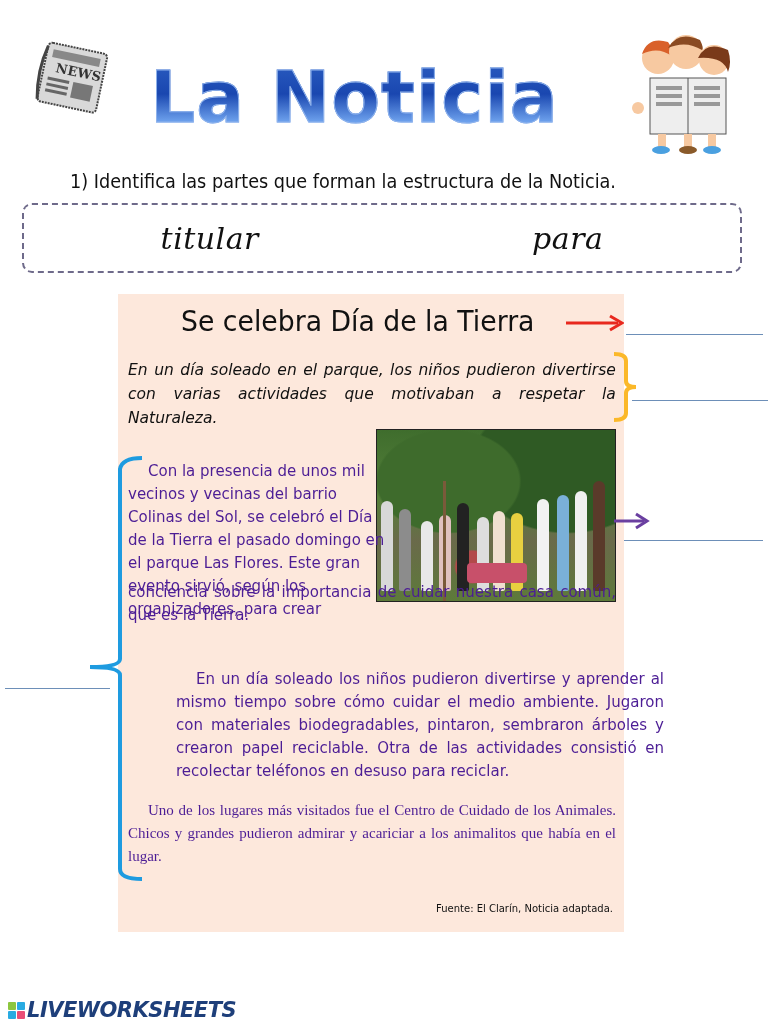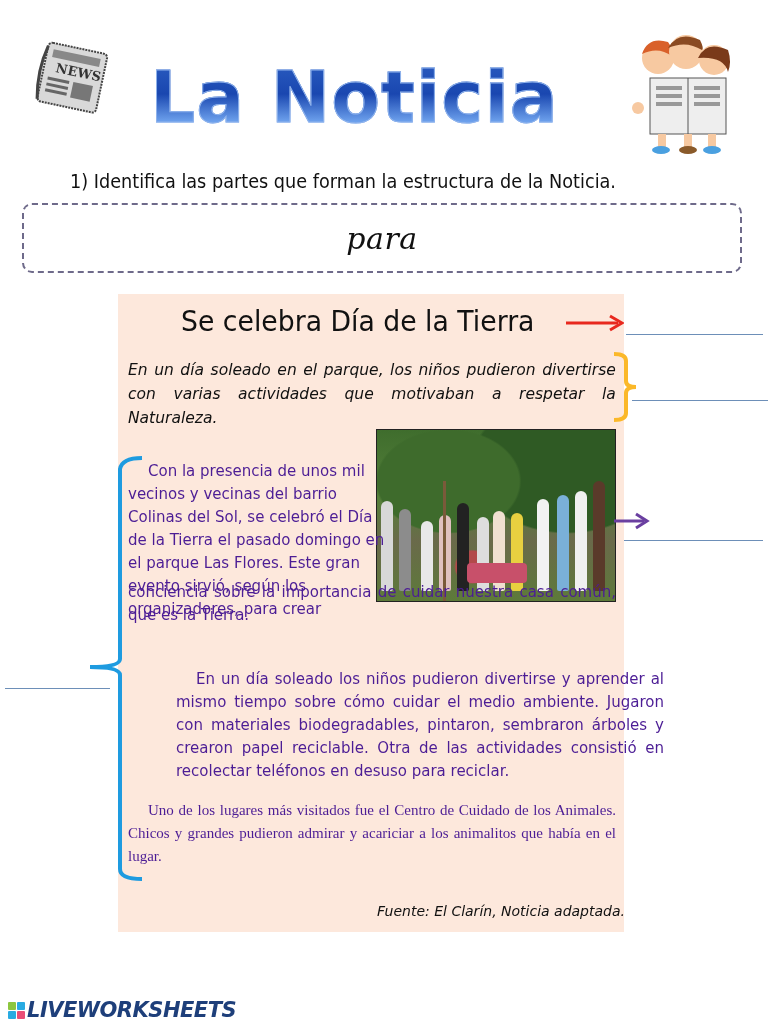--- a/index.html
+++ b/index.html
@@ -39,21 +39,21 @@
       left:128px; top:358px; width:488px; font-size:16.5px; font-style:italic; line-height:24px;
       text-align:justify; font-family:"DejaVu Sans", sans-serif; transform:scaleX(0.94); transform-origin:left;
       width:519px;
     }
     .body-text { font-family:"DejaVu Sans", sans-serif; font-size:15px; line-height:23px; color:#4c1d95; }
     .p1 { left:128px; top:460px; width:262px; }
     .p1b { left:128px; top:581px; width:488px; text-align:justify; text-align-last:left; }
     .p2 { left:128px; top:668px; width:488px; text-align:justify;margin-left:48px; }
     .p3 { left:128px; top:799px; width:488px; text-align:justify;font-family:Liberation Serif, serif; }
     .indent { text-indent:20px; }
-    .source { right:143px; top:903px; font-family:"DejaVu Sans", sans-serif; font-size:14px;font-style:italic; }
+    .source { right:155px; top:903px; font-family:"DejaVu Sans", sans-serif; font-size:10px; }
     .photo {
       left:376px; top:429px; width:238px; height:171px; border:1px solid #222;
       background:
         radial-gradient(ellipse at 40% 80%, #b24a4a 0 8%, transparent 9%),
         radial-gradient(ellipse at 30% 30%, #3e6b2c 0 30%, transparent 31%),
         radial-gradient(ellipse at 80% 20%, #2f5a24 0 35%, transparent 36%),
         linear-gradient(180deg, #3f6d2d 0%, #55803a 40%, #6a6a4a 65%, #5d7a3a 100%);
       overflow:hidden;
     }
     .person { position:absolute; bottom:10px; width:12px; border-radius:6px 6px 2px 2px; }
@@ -110,20 +110,21 @@
     <rect x="80" y="106" width="8" height="14" fill="#f7c9a1"></rect>
     <ellipse cx="33" cy="122" rx="9" ry="4" fill="#4aa0e0"></ellipse>
     <ellipse cx="60" cy="122" rx="9" ry="4" fill="#8a5a2a"></ellipse>
     <ellipse cx="84" cy="122" rx="9" ry="4" fill="#4aa0e0"></ellipse>
   </svg>
 </div>
 
 <div class="abs question">1)  Identifica las partes que forman la estructura de la Noticia.</div>
 
 <div class="abs wordbank">
+  <span class="word">titular</span>
   <span class="word">para</span>
 </div>
 
 <div class="abs article"></div>
 
 <div class="abs headline">Se celebra Día de la Tierra</div>
 
 <svg class="abs arrow-red" viewBox="0 0 58 18">
   <line x1="0" y1="9" x2="52" y2="9" stroke="#e8281e" stroke-width="3"></line>
   <path d="M44 2 L56 9 L44 16" stroke="#e8281e" stroke-width="3" fill="none"></path>

